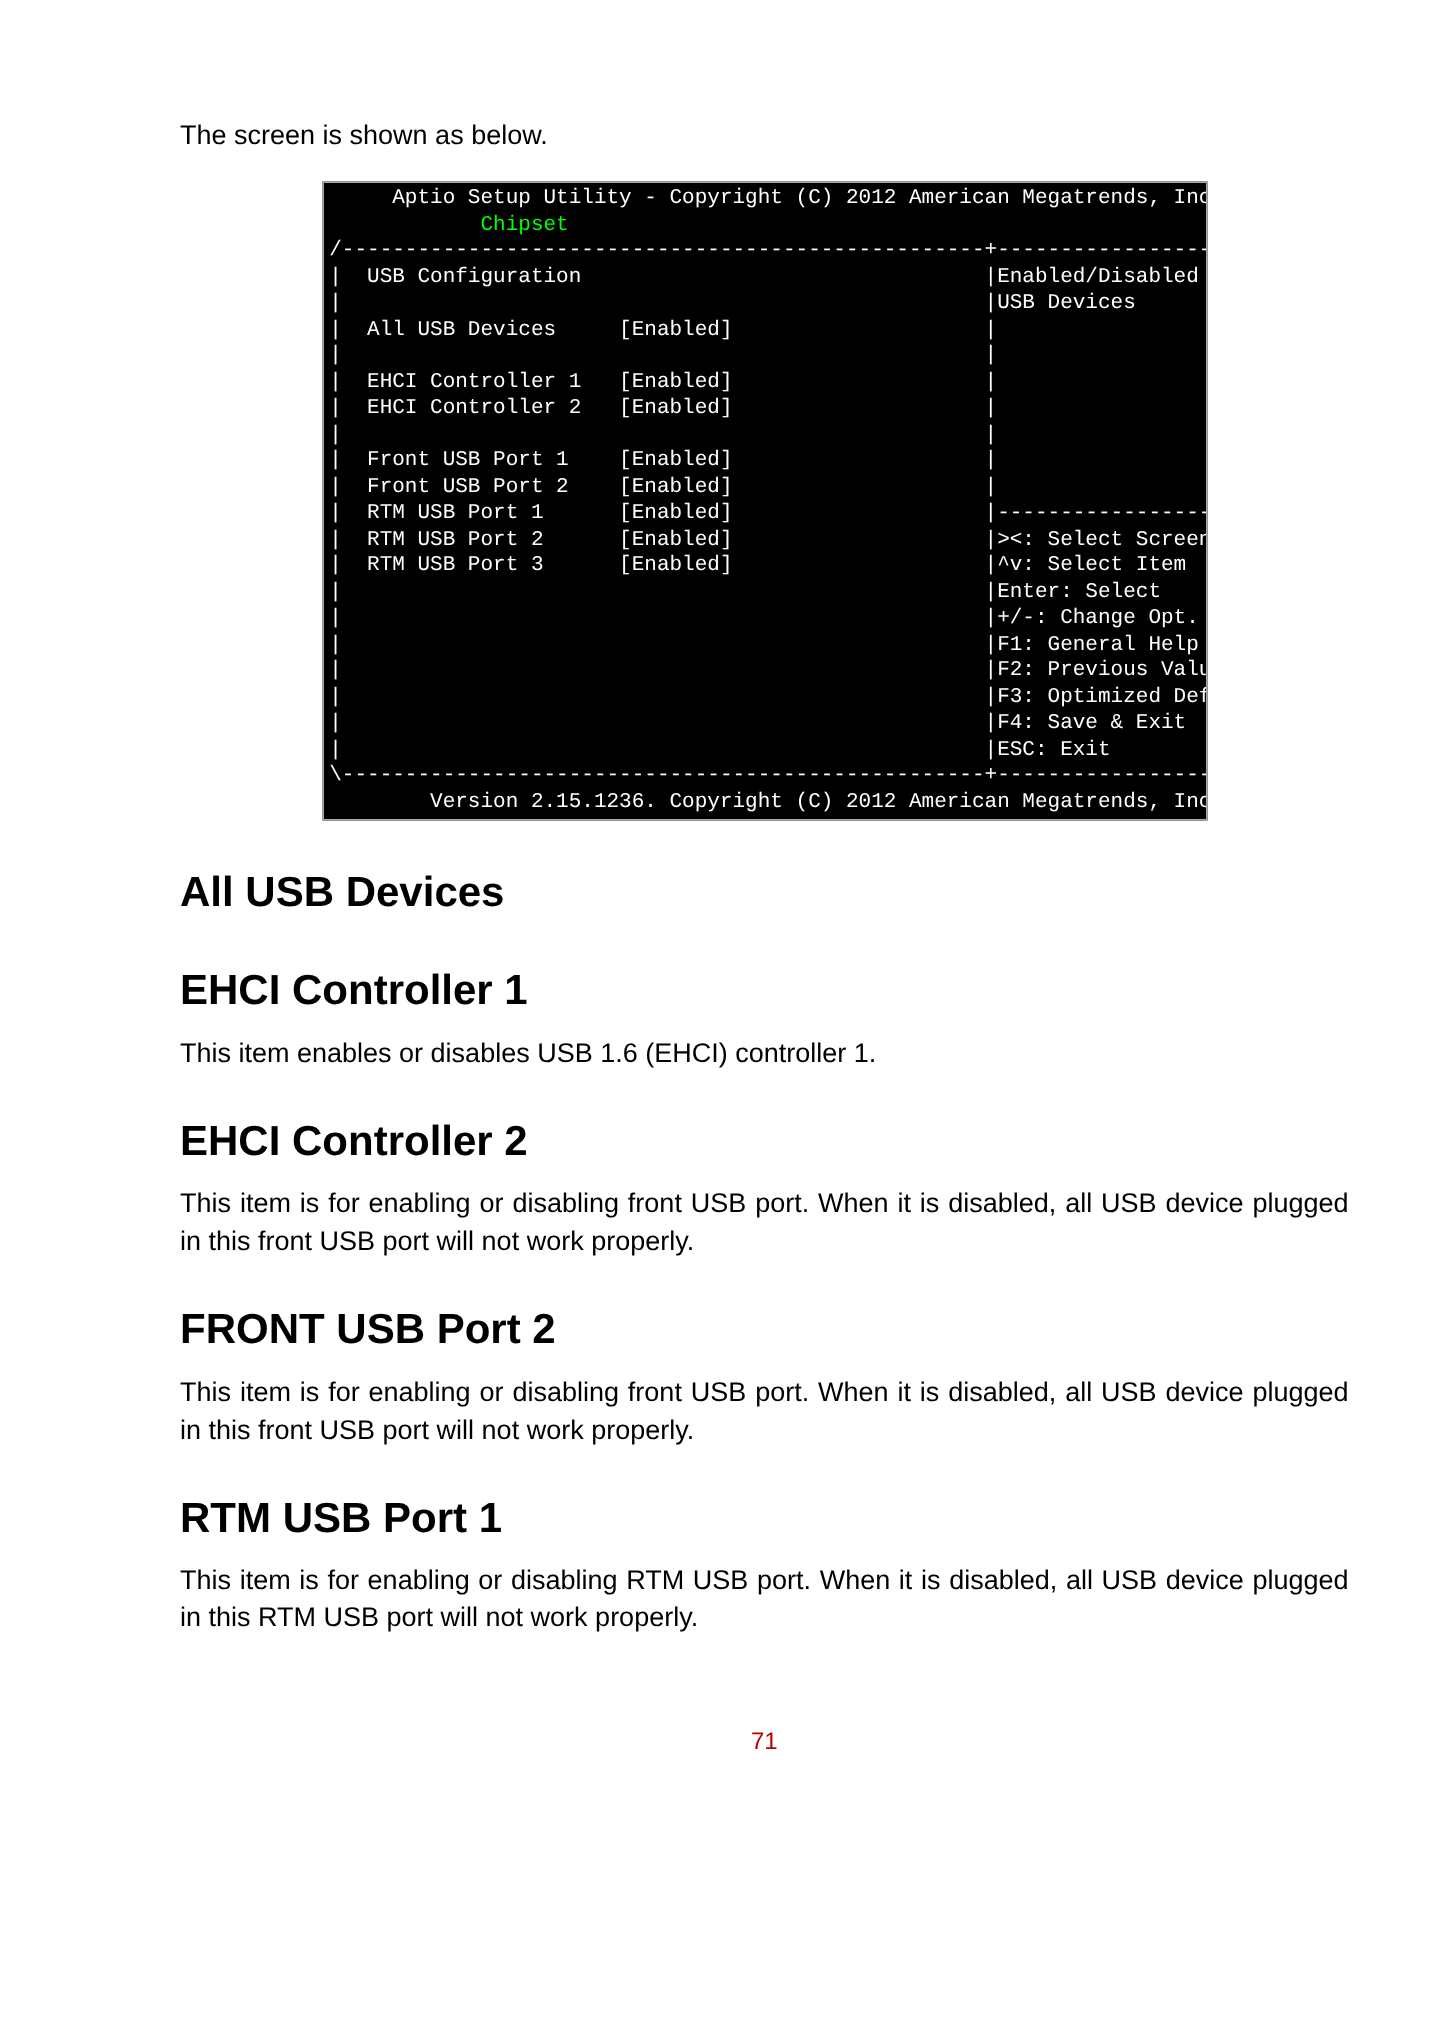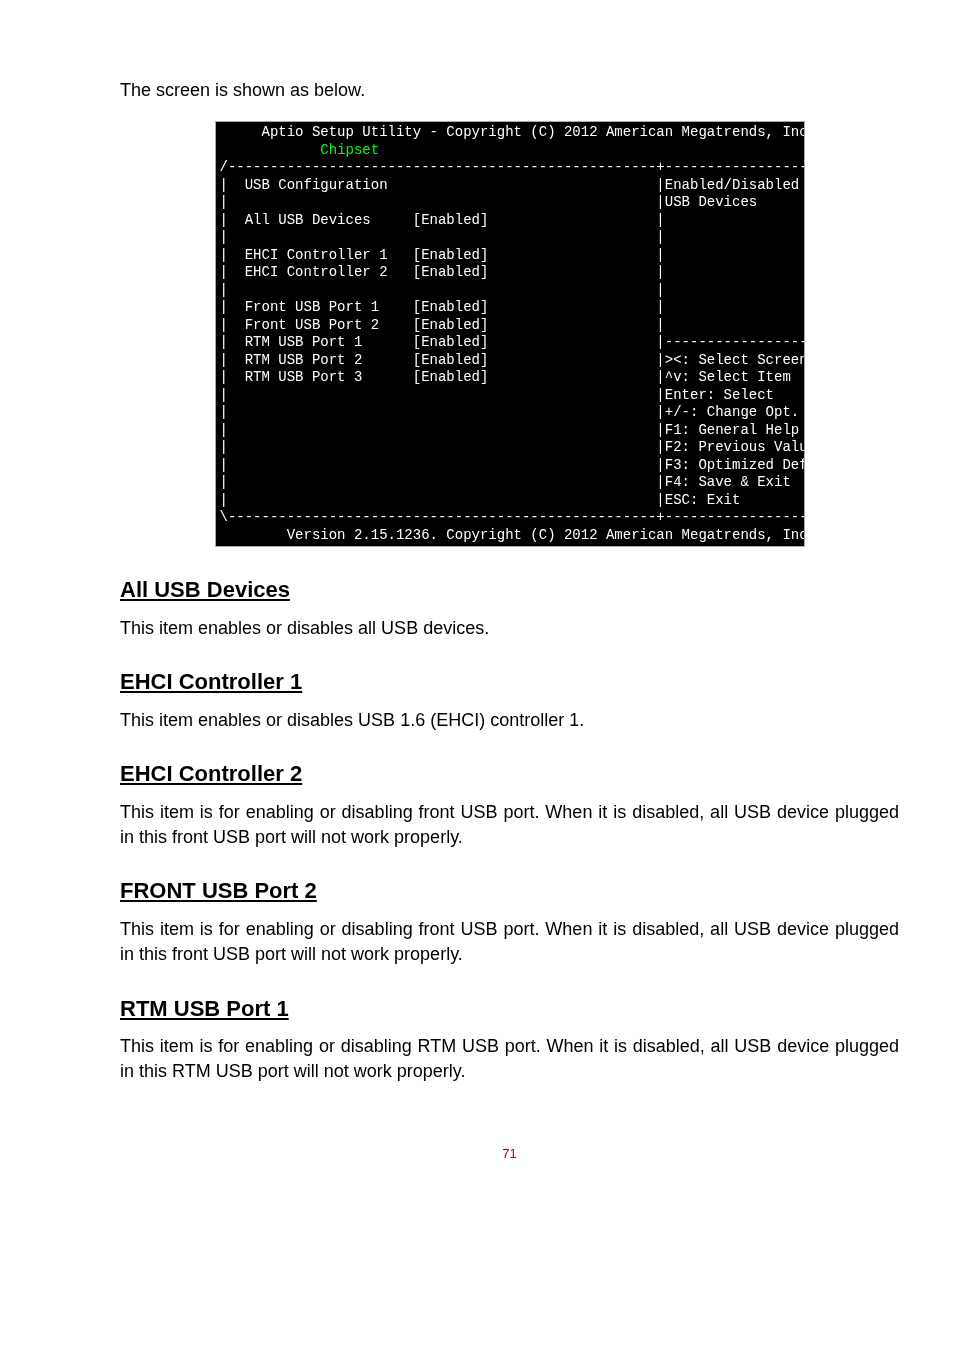--- a/index.html
+++ b/index.html
@@ -1,23 +1,23 @@
 <!DOCTYPE html>
 <html><head>
 <meta charset="utf-8">
 <style>
   html,body{margin:0;padding:0;background:#fff;color:#000;}
   body{width:954px;min-height:1350px;font-family:Arial,Helvetica,sans-serif;font-size:18px;line-height:1.4;}
   .page{padding:60px 55px 40px 120px;}
   .intro{margin-bottom:18px;}
   .bios{background:#000;color:#fff;font-family:"Courier New",Courier,monospace;font-size:14px;line-height:1.25;white-space:pre;border:1px solid #aaa;margin:0 auto 28px auto;width:580px;padding:2px 4px;overflow:hidden;}
   .bios .green{color:#00ff00;background:#000;margin-top:28px;}
-  h2{font-size:22px;font-weight:bold;margin:26px 0 10px 0;text-decoration:underline;}
+  h2{font-size:28px;font-weight:bold;margin:26px 0 10px 0;}
   p.body{margin:0 0 8px 0;text-align:justify;}
-  .pagenum{text-align:center;color:#b00;font-size:13px;margin-top:60px;}
+  .pagenum{text-align:center;color:#b00;font-size:16px;margin-top:60px;}
 </style>
 </head>
 <body>
 
 <div class="page">
   <p class="intro">The screen is shown as below.</p>
 
   <div class="bios" id="bios">     Aptio Setup Utility - Copyright (C) 2012 American Megatrends, Inc.
             <span class="green">Chipset</span>
 /---------------------------------------------------+--------------------------\
@@ -38,21 +38,20 @@
 |                                                   |F1: General Help          |
 |                                                   |F2: Previous Values       |
 |                                                   |F3: Optimized Defaults    |
 |                                                   |F4: Save &amp; Exit           |
 |                                                   |ESC: Exit                 |
 \---------------------------------------------------+--------------------------/
         Version 2.15.1236. Copyright (C) 2012 American Megatrends, Inc.</div>
 
   <div id="sections">
       <h2>All USB Devices</h2>
-      <p class="body">This item enables or disables all USB devices.</p>
       <h2>EHCI Controller 1</h2>
       <p class="body">This item enables or disables USB 1.6 (EHCI) controller 1.</p>
       <h2>EHCI Controller 2</h2>
       <p class="body">This item is for enabling or disabling front USB port. When it is disabled, all USB device plugged in this front USB port will not work properly.</p>
       <h2>FRONT USB Port 2</h2>
       <p class="body">This item is for enabling or disabling front USB port. When it is disabled, all USB device plugged in this front USB port will not work properly.</p>
       <h2>RTM USB Port 1</h2>
       <p class="body">This item is for enabling or disabling RTM USB port. When it is disabled, all USB device plugged in this RTM USB port will not work properly.</p>
     </div>
 

